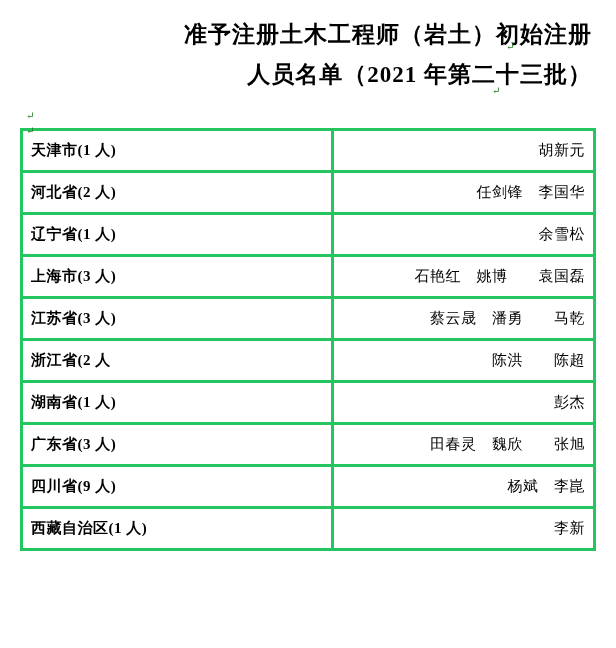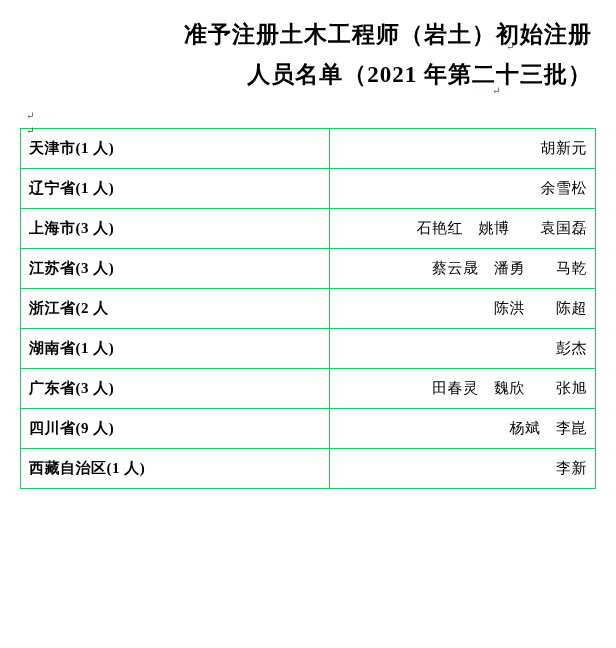--- a/index.html
+++ b/index.html
@@ -41,21 +41,21 @@
   .spacer-row {
     height: 34px;
   }
   table.name-table {
     border-collapse: collapse;
     width: 576px;
     margin: 0 auto;
     table-layout: fixed;
   }
   table.name-table td {
-    border: 1px solid #22c55e;
+    border: 3px solid #22c55e;
     height: 39px;
     padding: 0 8px;
     vertical-align: middle;
     font-size: 15px;
   }
   td.region-cell {
     width: 292px;
     font-weight: bold;
     font-size: 15.5px;
     letter-spacing: 0.5px;
@@ -88,20 +88,24 @@
 
   <div class="spacer-row"></div>
 
   <table class="name-table">
     <tbody>
       <tr>
         <td class="region-cell">天津市(1 人)</td>
         <td class="names-cell">胡新元</td>
       </tr>
       <tr>
+        <td class="region-cell">河北省(2 人)</td>
+        <td class="names-cell">任剑锋　李国华</td>
+      </tr>
+      <tr>
         <td class="region-cell">辽宁省(1 人)</td>
         <td class="names-cell">余雪松</td>
       </tr>
       <tr>
         <td class="region-cell">上海市(3 人)</td>
         <td class="names-cell">石艳红　姚博　　袁国磊</td>
       </tr>
       <tr>
         <td class="region-cell">江苏省(3 人)</td>
         <td class="names-cell">蔡云晟　潘勇　　马乾</td>

